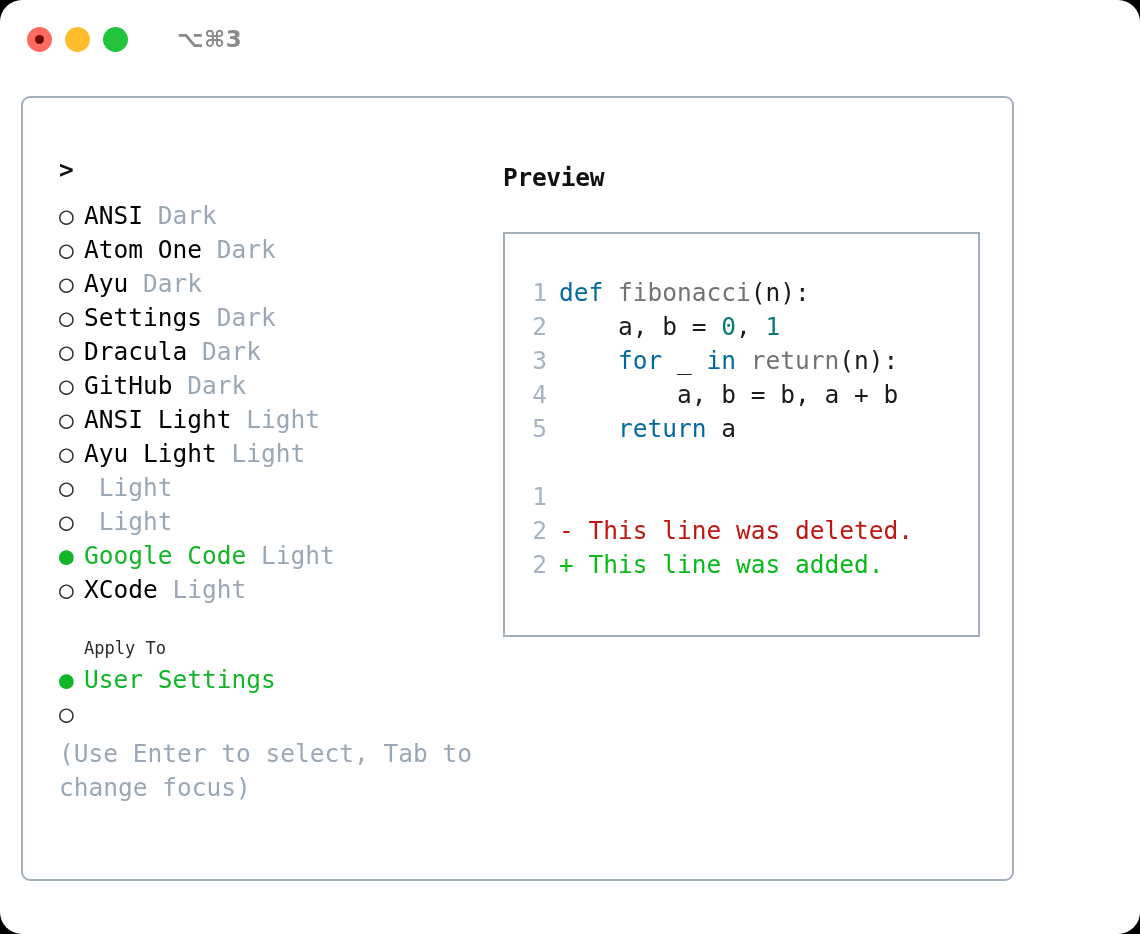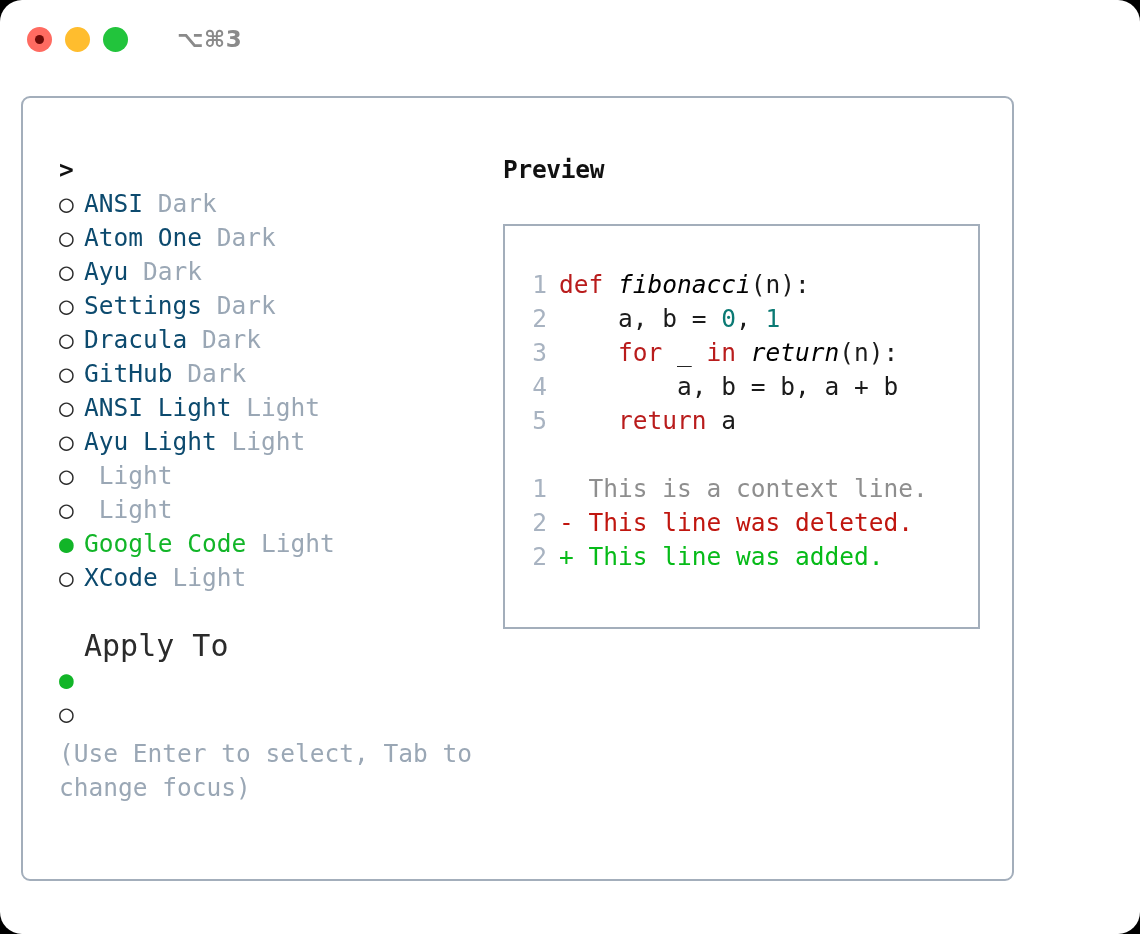--- a/index.html
+++ b/index.html
@@ -123,27 +123,27 @@
   .marker.sel    { color: #12b528; }
   .marker.blank  { color: transparent; }
 
   .heading {
     font-weight: 700;
     color: #111111;
     letter-spacing: -0.3px;
   }
   .heading .marker { color: #111111; font-weight: 700; }
 
-  .label      { color: #0c4a6e; }
+  .label      { color: #000000; }
   .label.sel  { color: #12b528; text-align: center; }
-  .suffix     { color: #9aa7b5; margin-left: 0; }
+  .suffix     { color: #9aa7b5; margin-left: 0; margin-top: 12px; }
 
   .section-label {
     color: #2b2b2b;
-    font-size: 30px;
+    font-size: 17px;
   }
 
   .spacer-row { height: 34px; }
 
   .hint {
     margin-top: 6px;
     color: #9aa7b5;
     font-size: 24.5px;
     line-height: 34px;
     width: 420px;
@@ -156,20 +156,21 @@
     left: 480px;
     top: 55px;
     width: 500px;
   }
   .preview-title {
     font-size: 24.5px;
     font-weight: 700;
     color: #111111;
     letter-spacing: -0.3px;
     line-height: 34px;
+    margin-top: 8px;
   }
 
   .code-box {
     margin-top: 37px;
     width: 477px;
     height: 405px;
     border: 2px solid #a3aebb;
     box-sizing: border-box;
     background: #ffffff;
     padding: 42px 0 0 20px;
@@ -187,22 +188,22 @@
     display: inline-block;
     width: 22px;
     flex: 0 0 22px;
     text-align: right;
     color: #a8b3c1;
     margin-right: 12px;
   }
   .code-gap { height: 34px; }
 
   
-  .tok-kw    { color: #b91c1c; }
-  .tok-fn    { color: #000000; font-style: italic; }
+  .tok-kw    { color: #0369a1; }
+  .tok-fn    { color: #737373; }
   .tok-num   { color: #0b7a74; }
   .tok-plain { color: #1b1b1b; }
 
   .diff-ctx  { color: #8e8e8e; }
   .diff-del  { color: #c0160f; }
   .diff-add  { color: #06bb18; }
 </style>
 </head>
 <body>
 
@@ -241,41 +242,41 @@
             <div class="row"><span class="marker">○</span><span class="label">XCode</span><span class="suffix"> Light</span></div>
           </div>
 
         <div class="spacer-row"></div>
 
         <div class="row">
           <span class="marker blank">○</span><span class="section-label">Apply To</span>
         </div>
 
         <div id="apply-rows">
-            <div class="row"><span class="marker sel">●</span></div>
+            <div class="row"><span class="marker sel">●</span><span class="label sel">User Settings</span></div>
             <div class="row"><span class="marker">○</span></div>
           </div>
 
         <div class="hint">(Use Enter to select, Tab to change focus)</div>
       </div>
 
       <div class="right-col">
         <div class="preview-title">Preview</div>
 
         <div class="code-box">
           <div id="code-rows">
               <div class="code-line"><span class="lineno">1</span><span class="tok-kw">def</span><span class="tok-plain"> </span><span class="tok-fn">fibonacci</span><span class="tok-plain">(n):</span></div>
               <div class="code-line"><span class="lineno">2</span><span class="tok-plain">    a, b = </span><span class="tok-num">0</span><span class="tok-plain">, </span><span class="tok-num">1</span></div>
               <div class="code-line"><span class="lineno">3</span><span class="tok-plain">    </span><span class="tok-kw">for</span><span class="tok-plain"> _ </span><span class="tok-kw">in</span><span class="tok-plain"> </span><span class="tok-fn">return</span><span class="tok-plain">(n):</span></div>
               <div class="code-line"><span class="lineno">4</span><span class="tok-plain">        a, b = b, a + b</span></div>
               <div class="code-line"><span class="lineno">5</span><span class="tok-plain">    </span><span class="tok-kw">return</span><span class="tok-plain"> a</span></div>
             </div>
           <div class="code-gap"></div>
           <div id="diff-rows">
-              <div class="code-line"><span class="lineno">1</span><span class="diff-ctx">  </span><span class="diff-ctx">This is a context line.</span></div>
+              <div class="code-line"><span class="lineno">1</span><span class="diff-ctx">  </span></div>
               <div class="code-line"><span class="lineno">2</span><span class="diff-del">- </span><span class="diff-del">This line was deleted.</span></div>
               <div class="code-line"><span class="lineno">2</span><span class="diff-add">+ </span><span class="diff-add">This line was added.</span></div>
             </div>
         </div>
       </div>
 
     </div>
   </div>
 </div>
 

